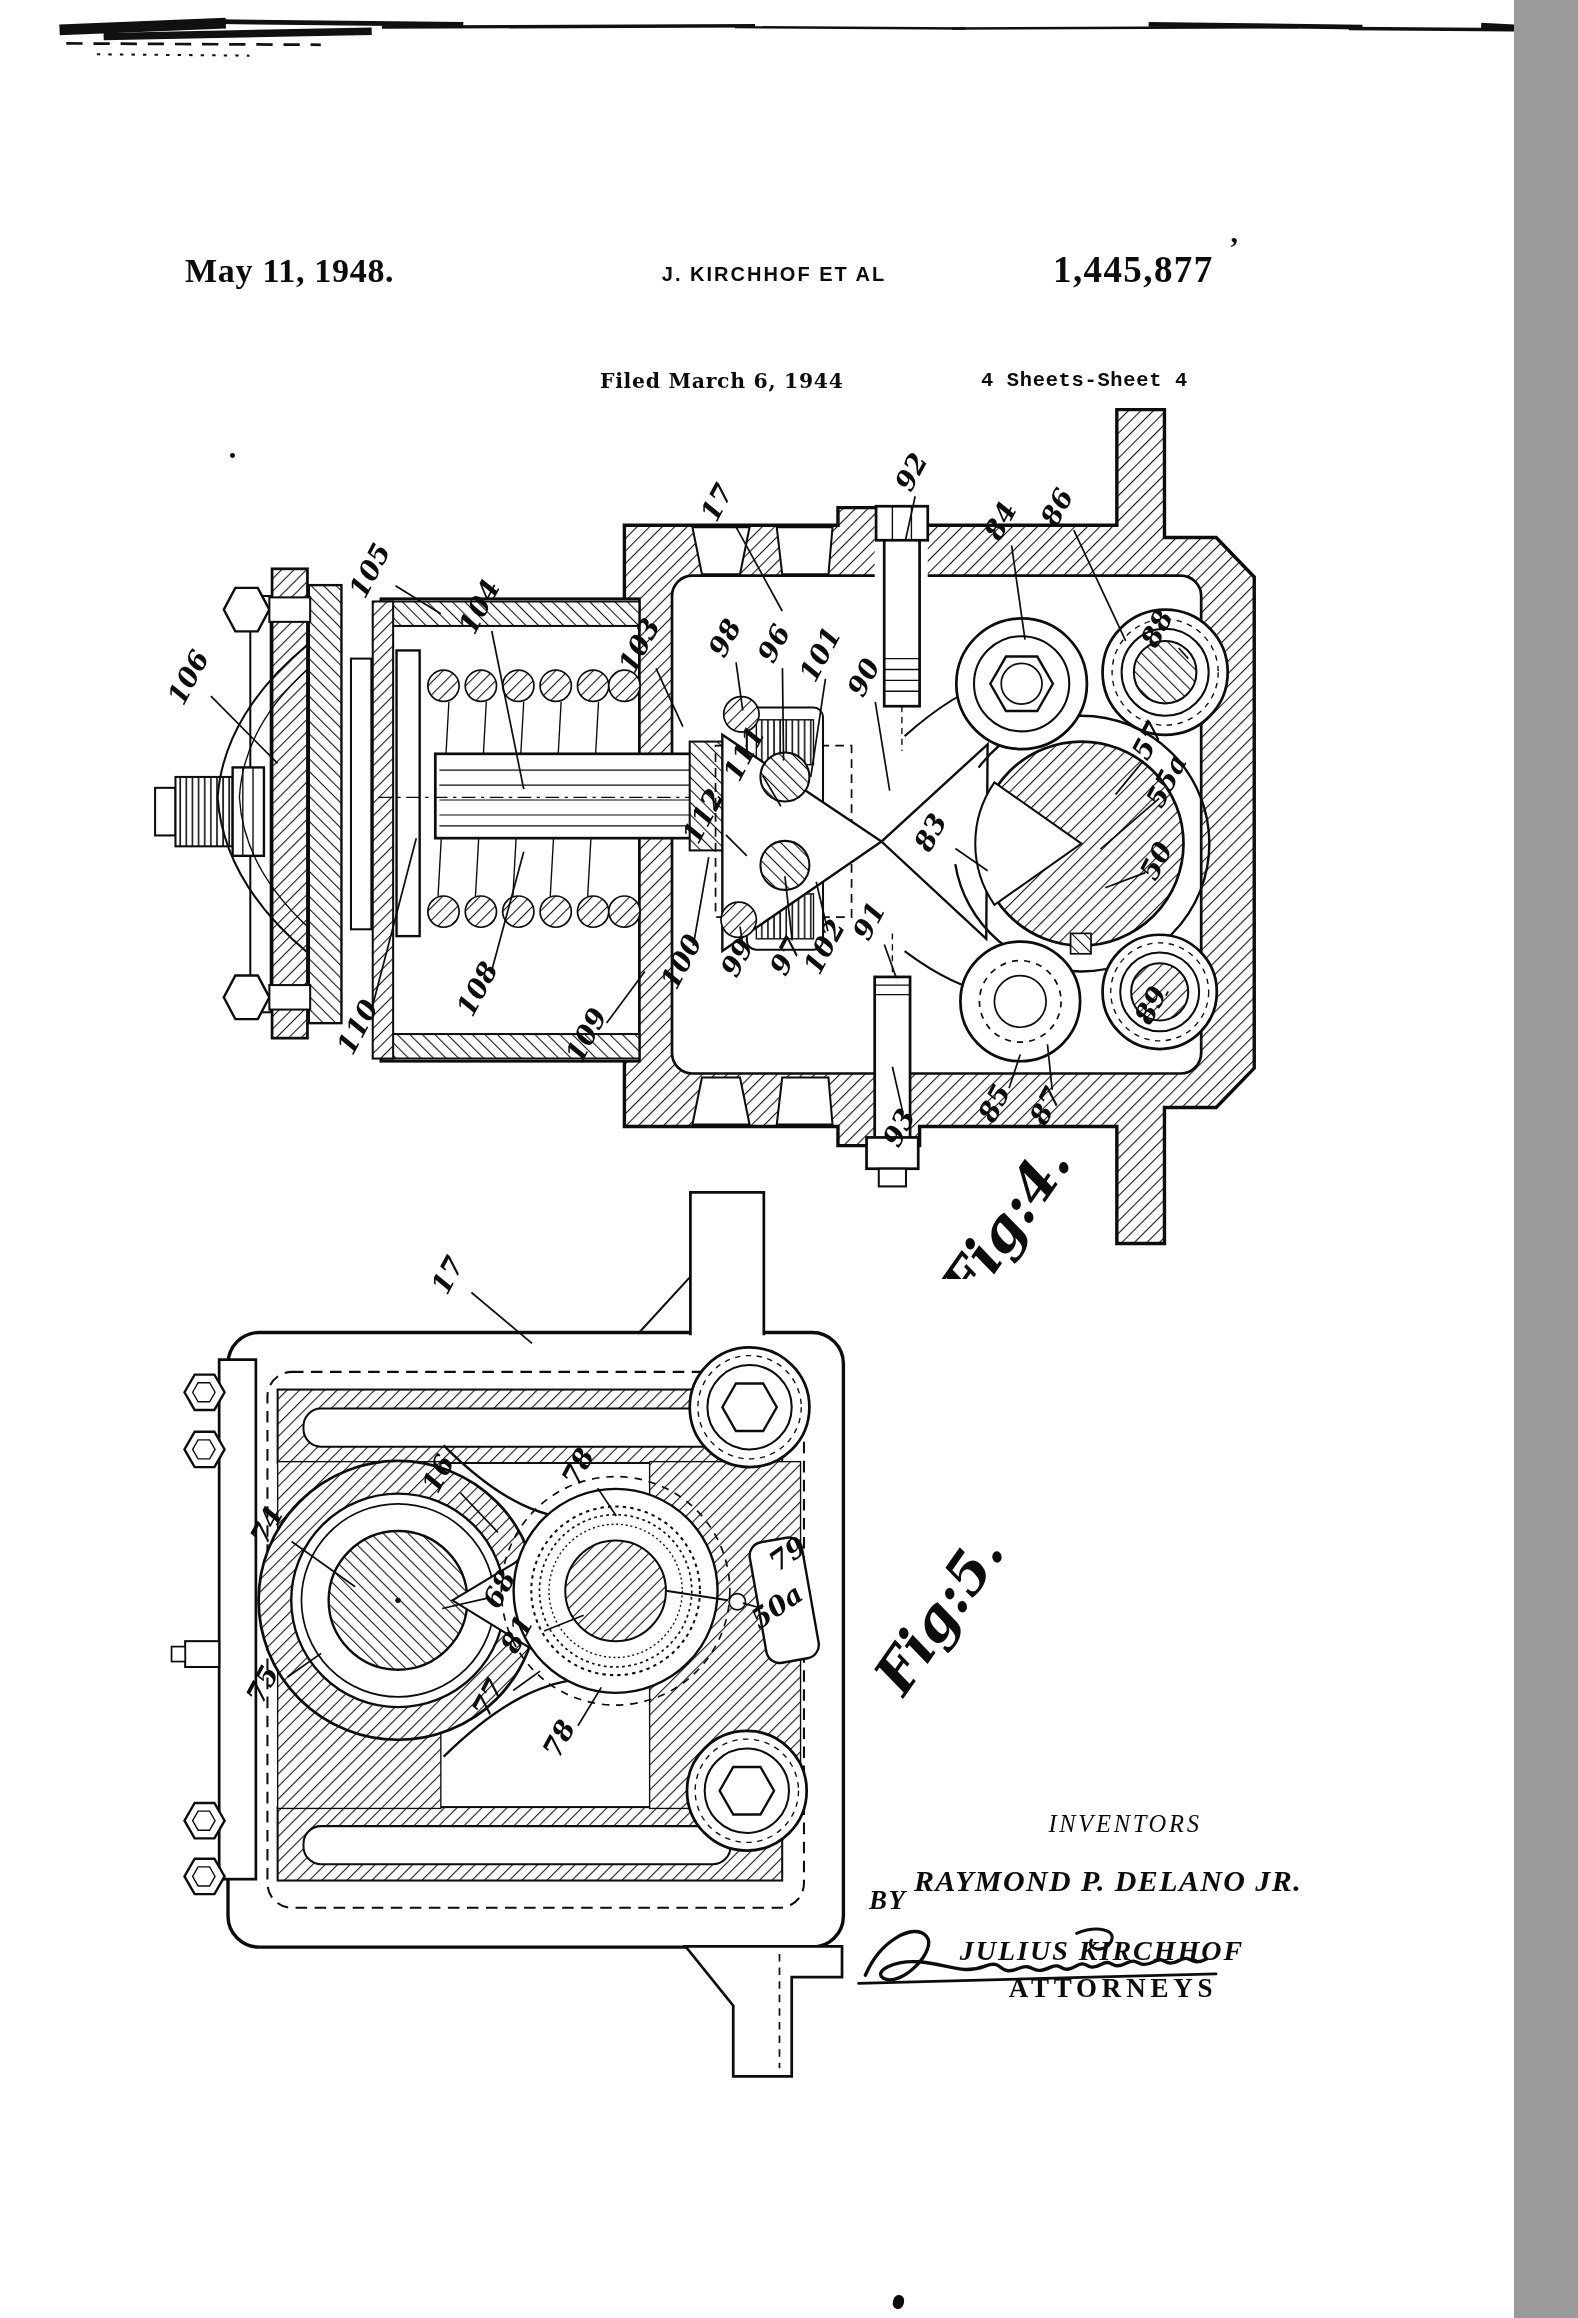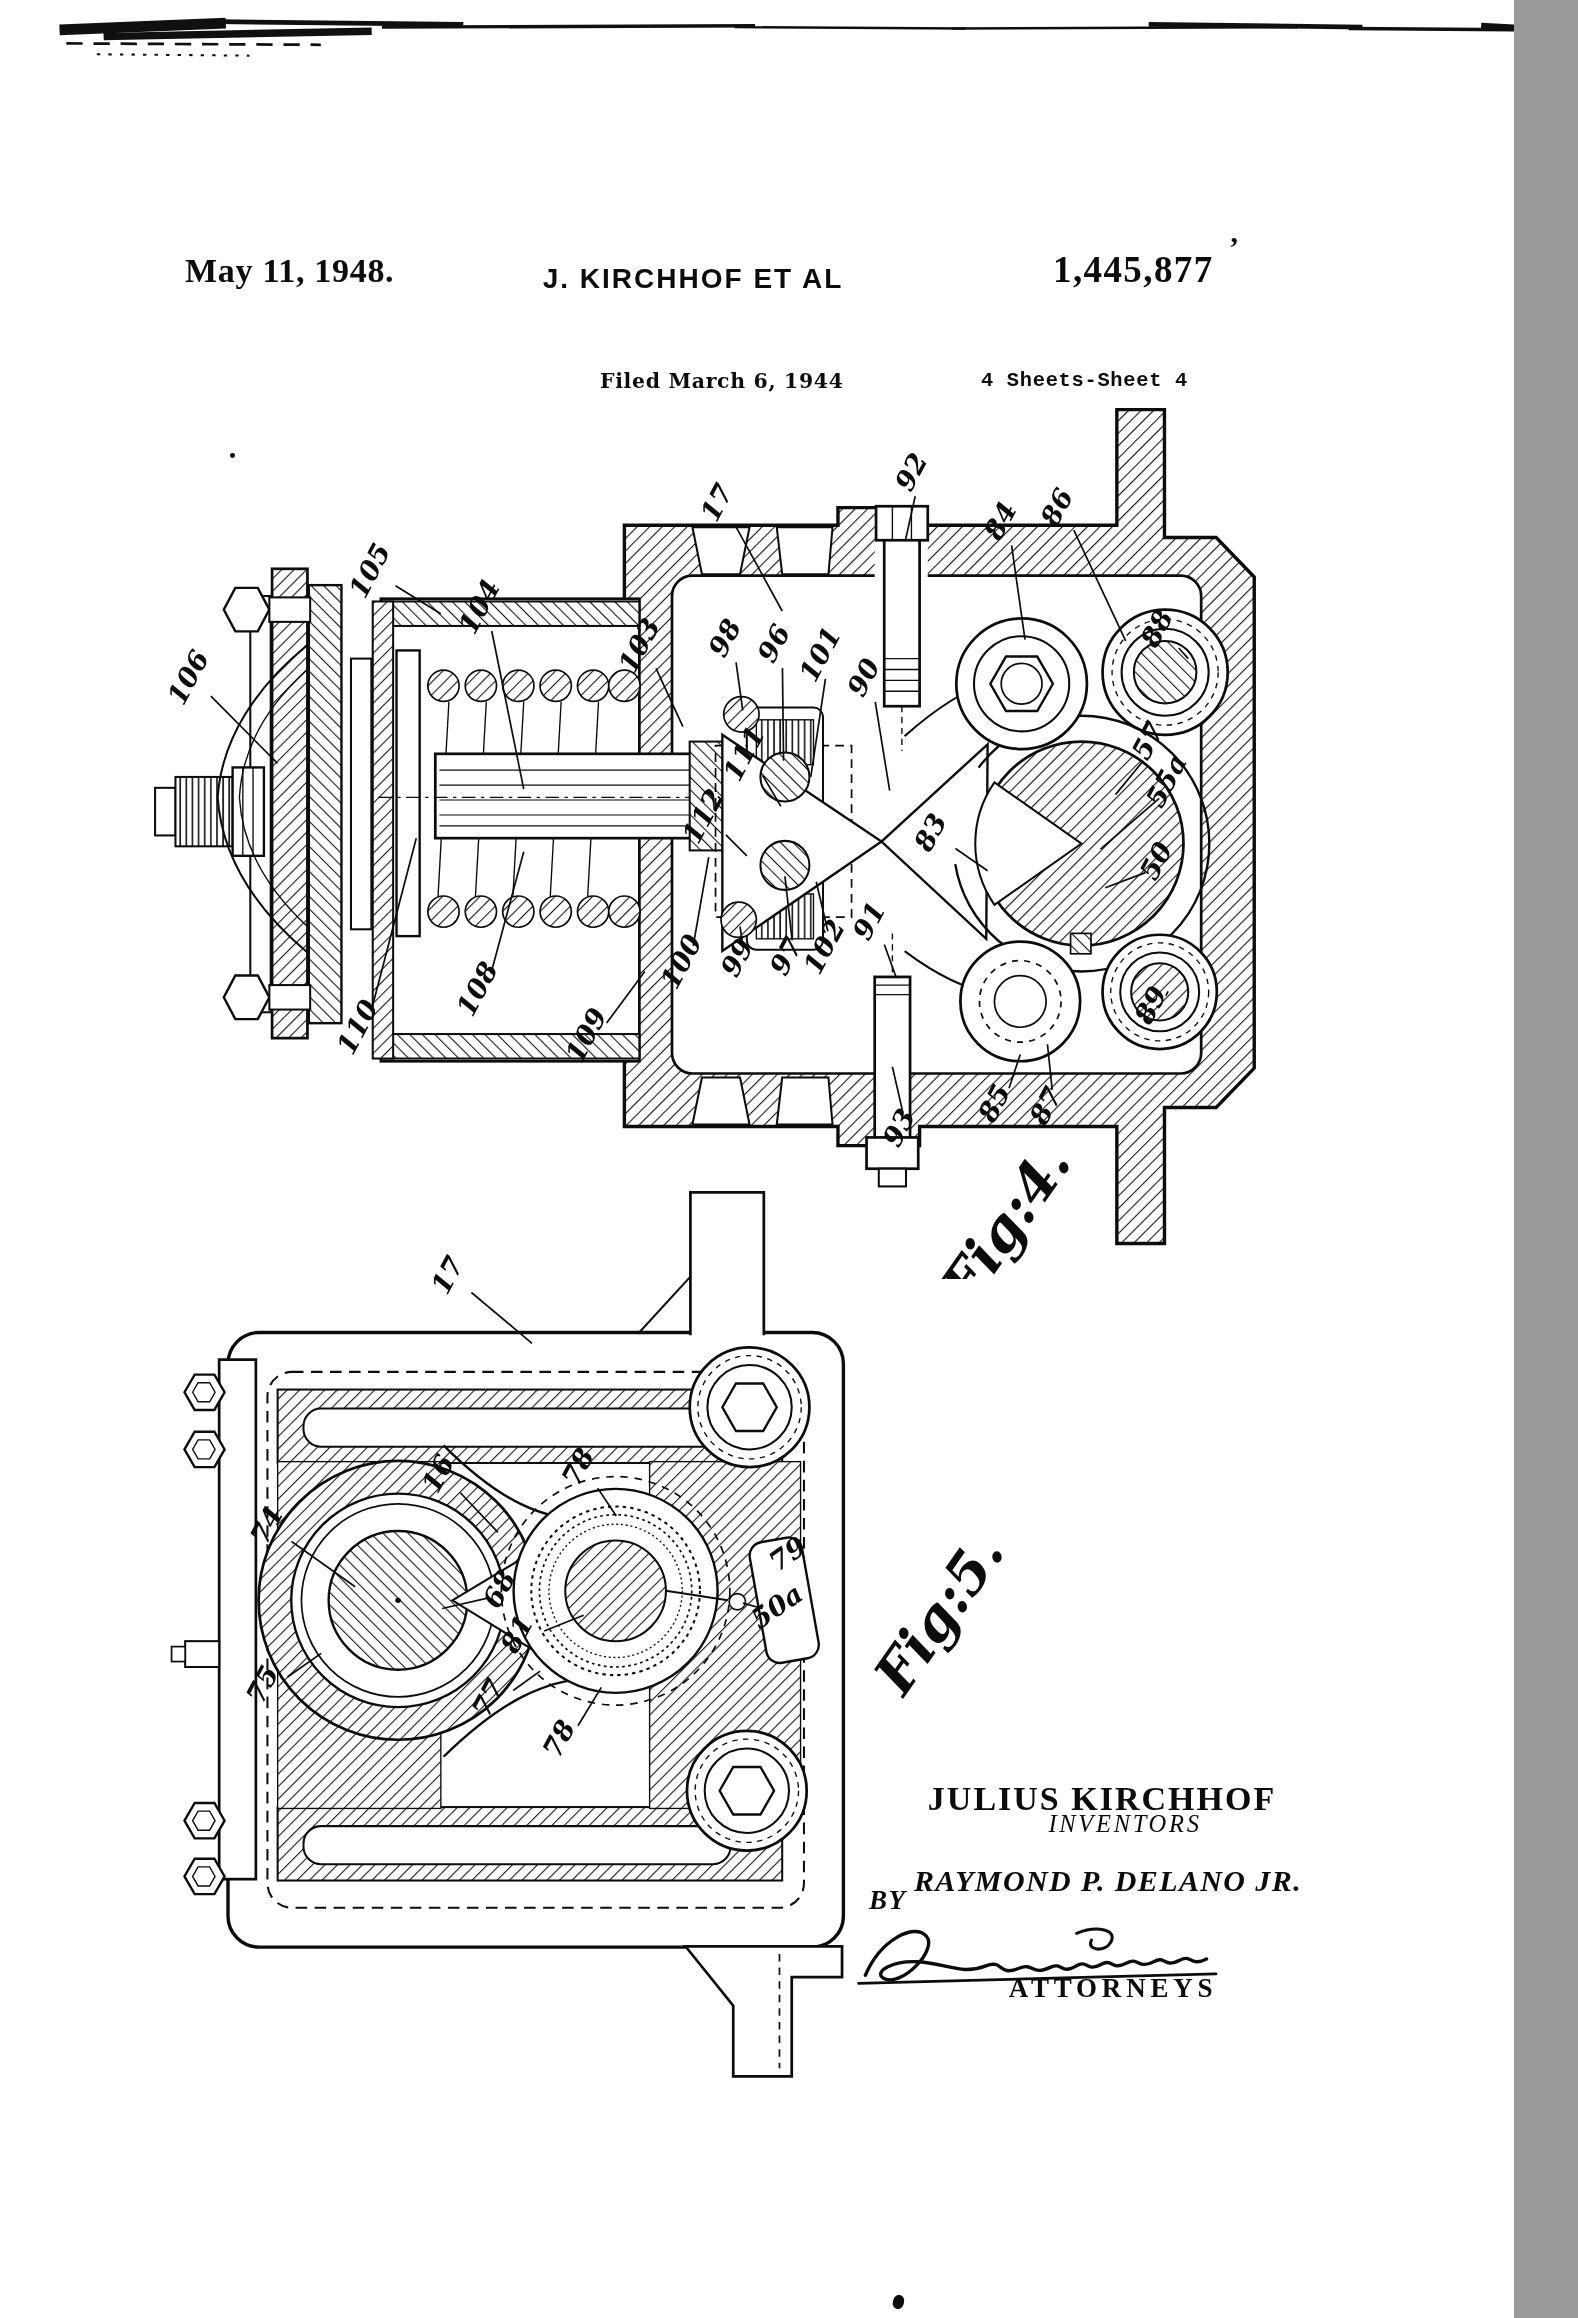--- a/index.html
+++ b/index.html
@@ -1,40 +1,40 @@
 <!DOCTYPE html>
 <html style="font-size:11px"><head>
 <meta charset="utf-8">
 <style>
   html,body{margin:0;padding:0;background:#9a9a9a;}
   .page{position:relative;width:1514px;height:2319px;background:#ffffff;overflow:hidden;
         font-family:"Liberation Serif",serif;color:#0c0c0c;}
   .abs{position:absolute;white-space:nowrap;}
   
   .hdr-date{left:185px;top:252px;font-size:34px;font-weight:700;letter-spacing:0.7px;}
-  .hdr-author{left:693px;top:263px;transform:translateX(-50%);
-              font-family:"Liberation Sans",sans-serif;font-weight:700;font-size:28px;letter-spacing:2px;}
+  .hdr-author{left:774px;top:263px;transform:translateX(-50%);
+              font-family:"Liberation Sans",sans-serif;font-weight:700;font-size:20px;letter-spacing:2px;}
   .hdr-number{left:1053px;top:248px;font-size:37px;font-weight:700;letter-spacing:1.4px;}
   .hdr-tick{left:1229px;top:230px;font-size:30px;font-weight:700;}
   .hdr-title{left:733px;top:324px;transform:translateX(-50%);
              font-family:"DejaVu Serif",serif;font-weight:700;font-size:21px;letter-spacing:1.4px;}
   .hdr-filed{left:600px;top:369px;font-family:"DejaVu Serif",serif;font-weight:700;font-size:20.4px;letter-spacing:0.7px;}
   .hdr-sheet{left:981px;top:369px;font-family:Liberation Mono, monospace;font-weight:700;font-size:20.4px;letter-spacing:0.7px;}
   
   svg.fig{position:absolute;left:0;}
   svg.fig *{vector-effect:none;}
   .ref-label{font-family:"DejaVu Serif",serif;font-style:italic;font-weight:700;
              font-size:40px;fill:#0c0c0c;text-anchor:middle;}
   .caption{font-size:82px;}
   .leader{stroke:#0c0c0c;stroke-width:2.5;fill:none;}
   
   .inv-heading{left:1125px;top:1810px;transform:translateX(-50%);font-style:italic;font-weight:400;
                font-size:24.5px;letter-spacing:2.7px;}
-  .inv-name1{left:1102px;top:1780px;transform:translateX(-50%);font-weight:700;
-             font-size:34px;letter-spacing:2px;}
+  .inv-name1{left:1102px;top:1935px;transform:translateX(-50%);font-style:italic;font-weight:700;
+             font-size:28px;letter-spacing:2px;}
   .inv-name2{left:1108px;top:1864px;transform:translateX(-50%);font-style:italic;font-weight:700;
              font-size:30px;letter-spacing:1.4px;}
   .by-label{left:869px;top:1885px;font-style:italic;font-weight:700;font-size:27px;letter-spacing:1.4px;}
   .attorneys{left:1113px;top:1973px;transform:translateX(-50%);font-weight:700;font-size:27px;letter-spacing:4.8px;}
   .sig{position:absolute;left:852px;top:1913px;}
   
   .artifact-top{position:absolute;left:0;top:0;}
   .speck{position:absolute;left:893px;top:2295px;width:11px;height:13.6px;background:#0c0c0c;
          border-radius:45%;transform:rotate(14deg);}
   .dot{position:absolute;left:230px;top:453px;width:4.8px;height:4.8px;background:#0c0c0c;border-radius:50%;}

